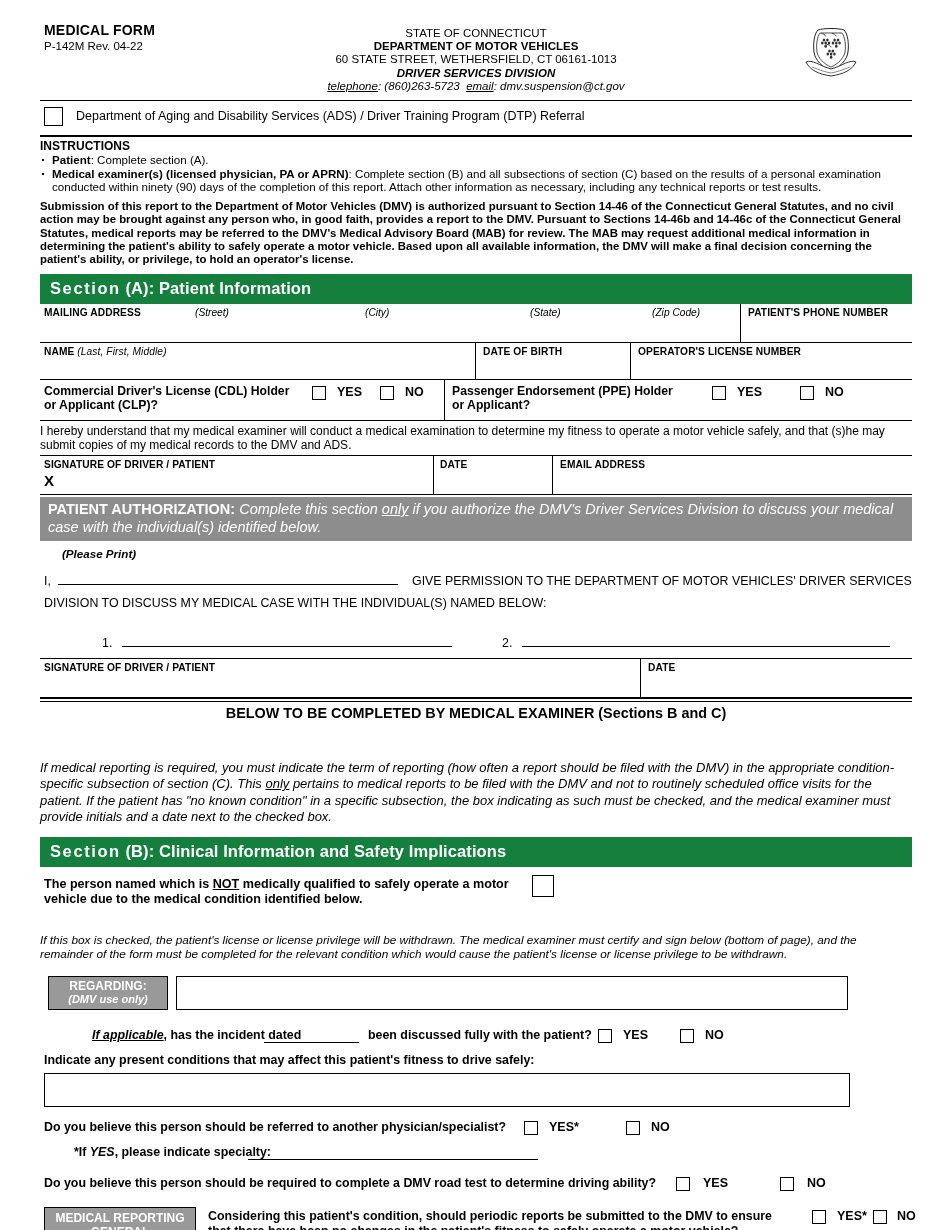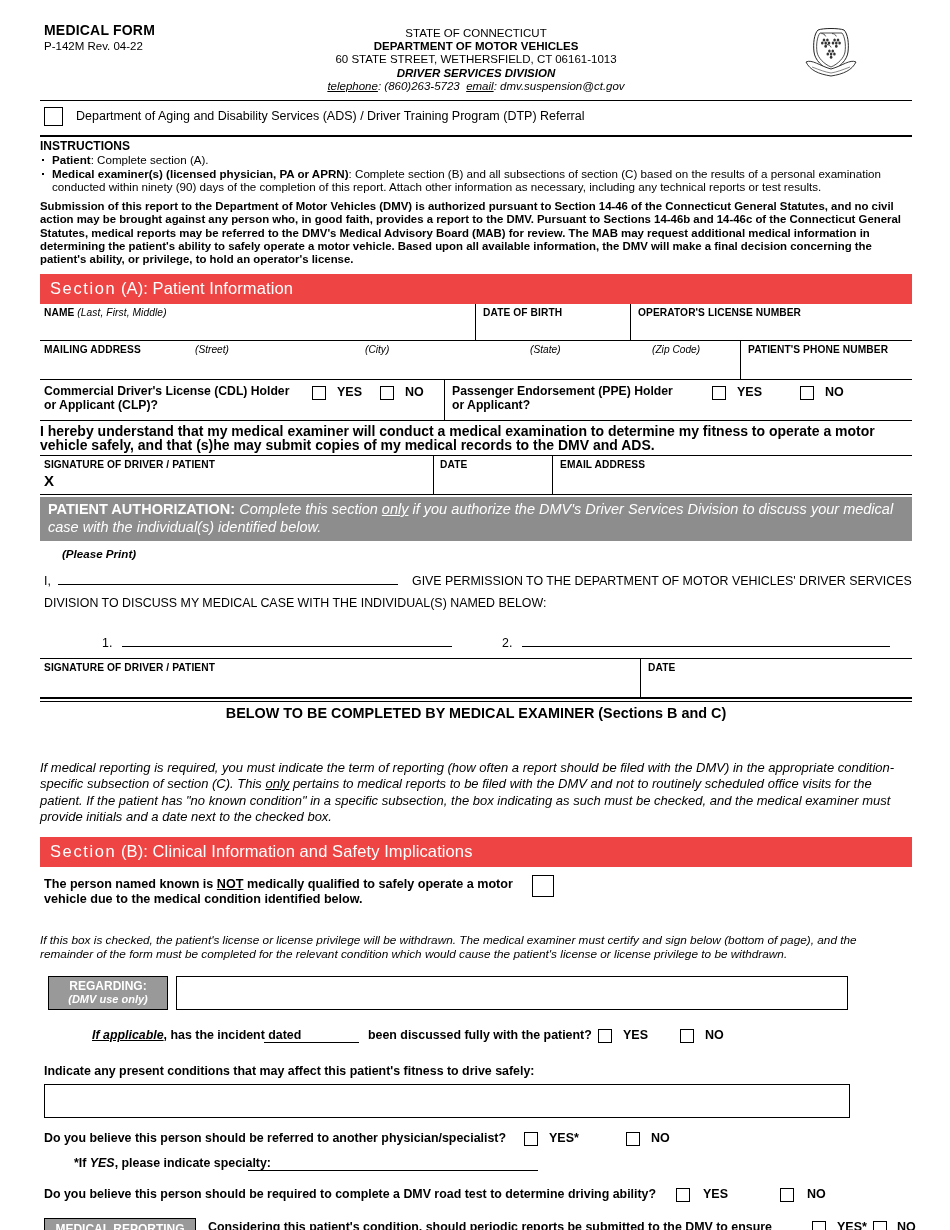--- a/index.html
+++ b/index.html
@@ -111,23 +111,23 @@
   .instr-para {
     margin-top: 6px;
     font-size: 11.4px;
     font-weight: bold;
     line-height: 13.4px;
     text-align: left;
   }
 
   
   .banner-black {
-    background: #ef4444;
+    background: #15803d;
     color: #fff;
-    font-weight: normal;
+    font-weight: bold;
     font-size: 16.5px;
     padding: 5px 10px 6px 10px;
     letter-spacing: .1px;
   }
   .banner-black .sp { letter-spacing: 1.6px; }
 
   
   .fgrid { position: relative; }
   .frow { position: relative; }
   .flabel {
@@ -159,24 +159,23 @@
     line-height: 14.5px;
   }
   .yn-label {
     font-weight: bold;
     font-size: 12.5px;
     vertical-align: middle;
     margin-left: 5px;
   }
 
   .hereby {
-    font-size: 14px;
+    font-size: 12px;
     line-height: 14.6px;
     padding: 3px 0 2px 0;
-    font-weight: bold;
   }
 
   
   .sigrow { position: relative; border-top: 1px solid #000; height: 38px; }
   .sig-x { font-weight: bold; font-size: 15px; position: absolute; left: 4px; top: 16px;}
 
   
   .banner-gray {
     background: #8d8d8d;
     color: #ffffff;
@@ -319,47 +318,47 @@
 
     <div class="instr-para">Submission of this report to the Department of Motor Vehicles (DMV) is authorized pursuant to Section 14-46 of the Connecticut General Statutes, and no civil action may be brought against any person who, in good faith, provides a report to the DMV. Pursuant to Sections 14-46b and 14-46c of the Connecticut General Statutes, medical reports may be referred to the DMV's Medical Advisory Board (MAB) for review. The MAB may request additional medical information in determining the patient's ability to safely operate a motor vehicle. Based upon all available information, the DMV will make a final decision concerning the patient's ability, or privilege, to hold an operator's license.</div>
   </div>
 
   <div class="banner-black" style="margin-top:7px;">
     <span class="sp">Section</span><span> (A): Patient Information</span>
   </div>
 
   <div class="fgrid">
 
-    <div class="frow secA-r1">
-      <div class="vline" style="left:435px;top:0;height:36px;"></div>
-      <div class="vline" style="left:590px;top:0;height:36px;"></div>
-
-      <div class="cellpad flabel" style="left:4px;">
-        <span>NAME</span> <span class="fhint">(Last, First, Middle)</span>
-      </div>
-      <div class="cellpad flabel" style="left:443px;">DATE OF BIRTH</div>
-      <div class="cellpad flabel" style="left:598px;">OPERATOR'S LICENSE NUMBER</div>
-
-      <div class="abs" style="left:4px;top:16px;width:425px;height:18px;"></div>
-      <div class="abs" style="left:443px;top:16px;width:140px;height:18px;"></div>
-      <div class="abs" style="left:598px;top:16px;width:265px;height:18px;"></div>
-    </div>
-
     <div class="frow secA-r2">
       <div class="vline" style="left:700px;top:0;height:38px;"></div>
 
       <div class="cellpad flabel" style="left:4px;">MAILING ADDRESS</div>
       <div class="cellpad fhint" style="left:155px;">(Street)</div>
       <div class="cellpad fhint" style="left:325px;">(City)</div>
       <div class="cellpad fhint" style="left:490px;">(State)</div>
       <div class="cellpad fhint" style="left:612px;">(Zip Code)</div>
       <div class="cellpad flabel" style="left:708px;">PATIENT'S PHONE NUMBER</div>
 
       <div class="abs" style="left:4px;top:16px;width:690px;height:20px;"></div>
       <div class="abs" style="left:708px;top:16px;width:155px;height:20px;"></div>
+    </div>
+
+    <div class="frow secA-r1">
+      <div class="vline" style="left:435px;top:0;height:36px;"></div>
+      <div class="vline" style="left:590px;top:0;height:36px;"></div>
+
+      <div class="cellpad flabel" style="left:4px;">
+        <span>NAME</span> <span class="fhint">(Last, First, Middle)</span>
+      </div>
+      <div class="cellpad flabel" style="left:443px;">DATE OF BIRTH</div>
+      <div class="cellpad flabel" style="left:598px;">OPERATOR'S LICENSE NUMBER</div>
+
+      <div class="abs" style="left:4px;top:16px;width:425px;height:18px;"></div>
+      <div class="abs" style="left:443px;top:16px;width:140px;height:18px;"></div>
+      <div class="abs" style="left:598px;top:16px;width:265px;height:18px;"></div>
     </div>
 
     <div class="frow cdl-row" style="padding-top:4px;height:36px;">
       <div class="vline" style="left:404px;top:0;height:40px;"></div>
 
       <div class="cdl-txt abs" style="left:4px;top:4px;">
         <span>Commercial Driver's License (CDL) Holder</span><br><span>or Applicant (CLP)?</span>
       </div>
       <span class="cbx cbx-md abs" style="left:272px;top:6px;"></span>
       <span class="yn-label abs" style="left:292px;top:5px;">YES</span>
@@ -435,21 +434,21 @@
   </div>
 
   <div class="banner-black" style="margin-top:11px;">
     <span class="sp">Section</span><span> (B): Clinical Information and Safety Implications</span>
   </div>
 
   <div style="position:relative;">
 
     <div style="position:relative;height:44px;padding-top:10px;">
       <div class="notqual abs" style="left:4px;top:10px;width:470px;">
-        <span>The person named known is </span><span class="u">NOT</span><span> medically qualified to safely operate a motor vehicle due to the medical condition identified below.</span>
+        <span>The person named which is </span><span class="u">NOT</span><span> medically qualified to safely operate a motor vehicle due to the medical condition identified below.</span>
       </div>
       <span class="cbx abs" style="left:492px;top:8px;width:22px;height:22px;border-width:1.4px;"></span>
     </div>
 
     <div class="ital-note" style="padding-top:12px;">If this box is checked, the patient's license or license privilege will be withdrawn.  The medical examiner must certify and sign below (bottom of page), and the remainder of the form must be completed for the relevant condition which would cause the patient's license or license privilege to be withdrawn.</div>
 
     <div style="position:relative;height:40px;margin-top:14px;">
       <div class="gray-tag abs" style="left:8px;top:0px;width:120px;height:34px;padding-top:2px;">
         <div class="l1">REGARDING:</div>
         <div class="l2">(DMV use only)</div>
@@ -462,21 +461,21 @@
         <i class="u">If applicable</i><span>, has the incident dated</span>
       </span>
       <span class="blank-line abs" style="left:224px;top:4px;width:95px;height:14px;"></span>
       <span class="qline abs" style="left:328px;top:4px;">been discussed fully with the patient?</span>
       <span class="cbx cbx-md abs" style="left:558px;top:5px;"></span>
       <span class="yn-label abs" style="left:578px;top:4px;">YES</span>
       <span class="cbx cbx-md abs" style="left:640px;top:5px;"></span>
       <span class="yn-label abs" style="left:660px;top:4px;">NO</span>
     </div>
 
-    <div class="qline" style="margin-top:12px;margin-left:4px;">Indicate any present conditions that may affect this patient's fitness to drive safely:</div>
+    <div class="qline" style="margin-top:1px;margin-left:4px;">Indicate any present conditions that may affect this patient's fitness to drive safely:</div>
     <div class="boxfield" style="margin-top:6px;margin-left:4px;width:806px;height:34px;"></div>
 
     <div style="position:relative;height:26px;margin-top:10px;">
       <span class="qline abs" style="left:4px;top:3px;">Do you believe this person should be referred to another physician/specialist?</span>
       <span class="cbx cbx-md abs" style="left:484px;top:4px;"></span>
       <span class="yn-label abs" style="left:504px;top:3px;">YES*</span>
       <span class="cbx cbx-md abs" style="left:586px;top:4px;"></span>
       <span class="yn-label abs" style="left:606px;top:3px;">NO</span>
     </div>
 

